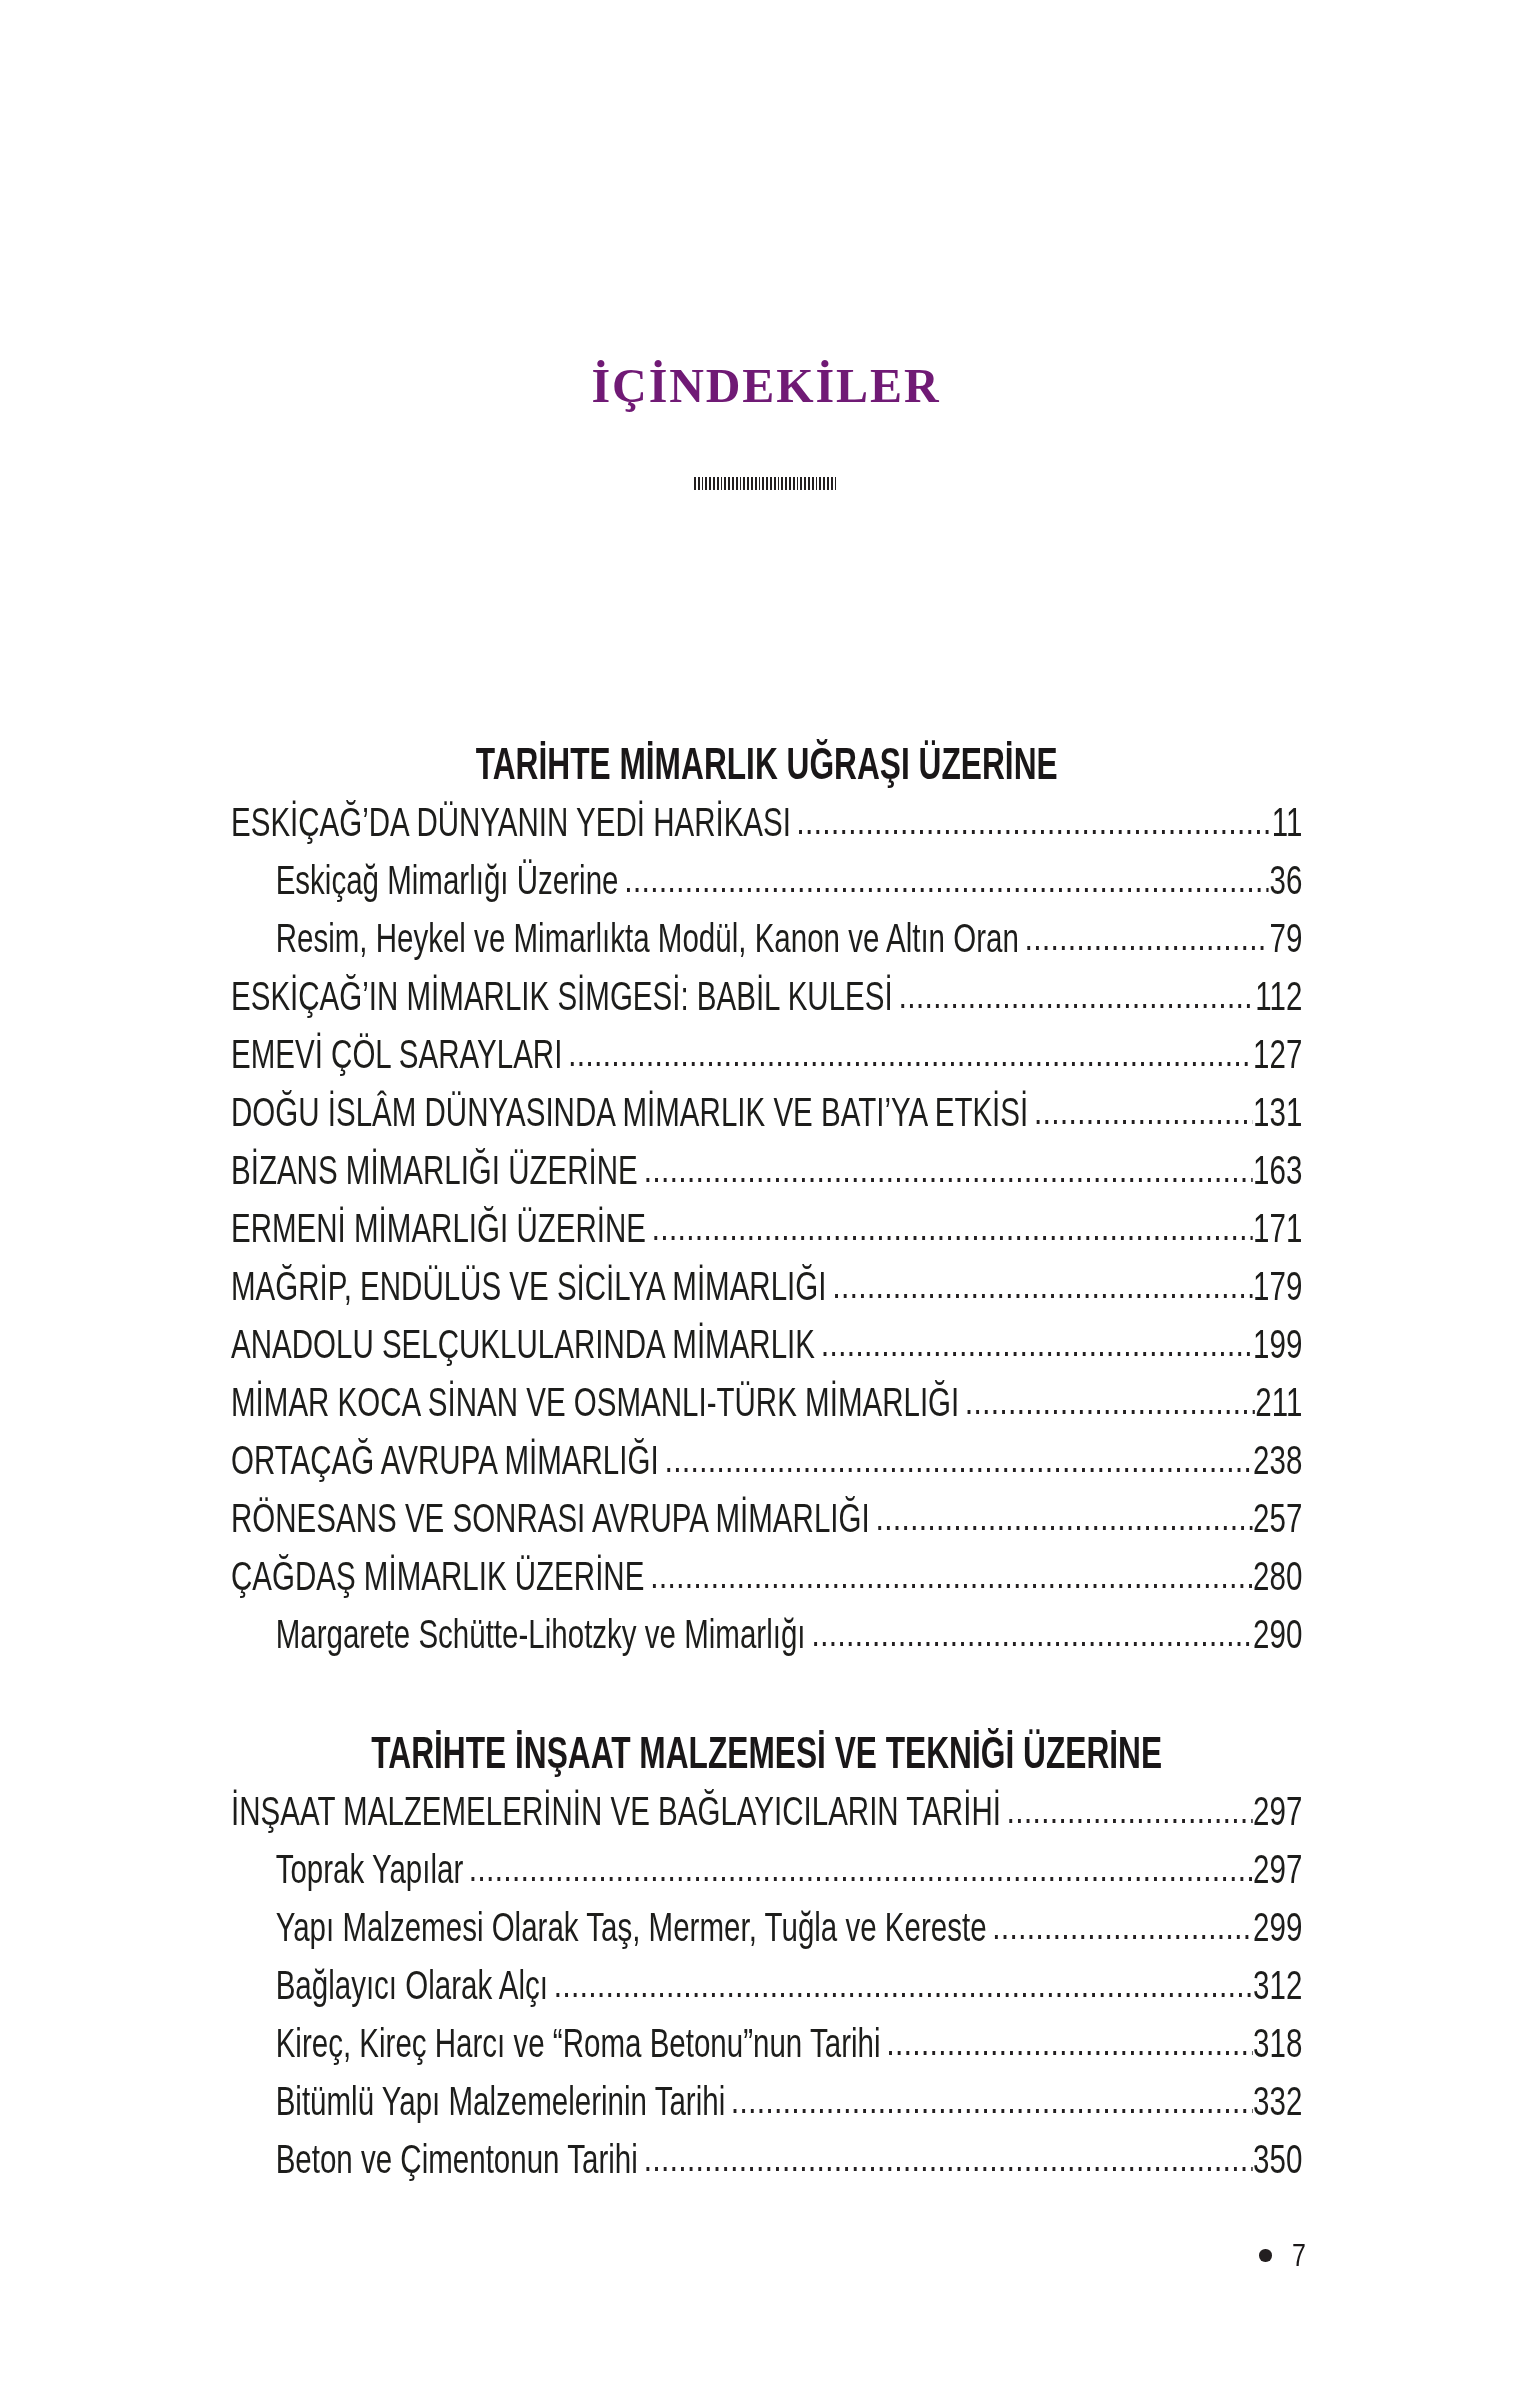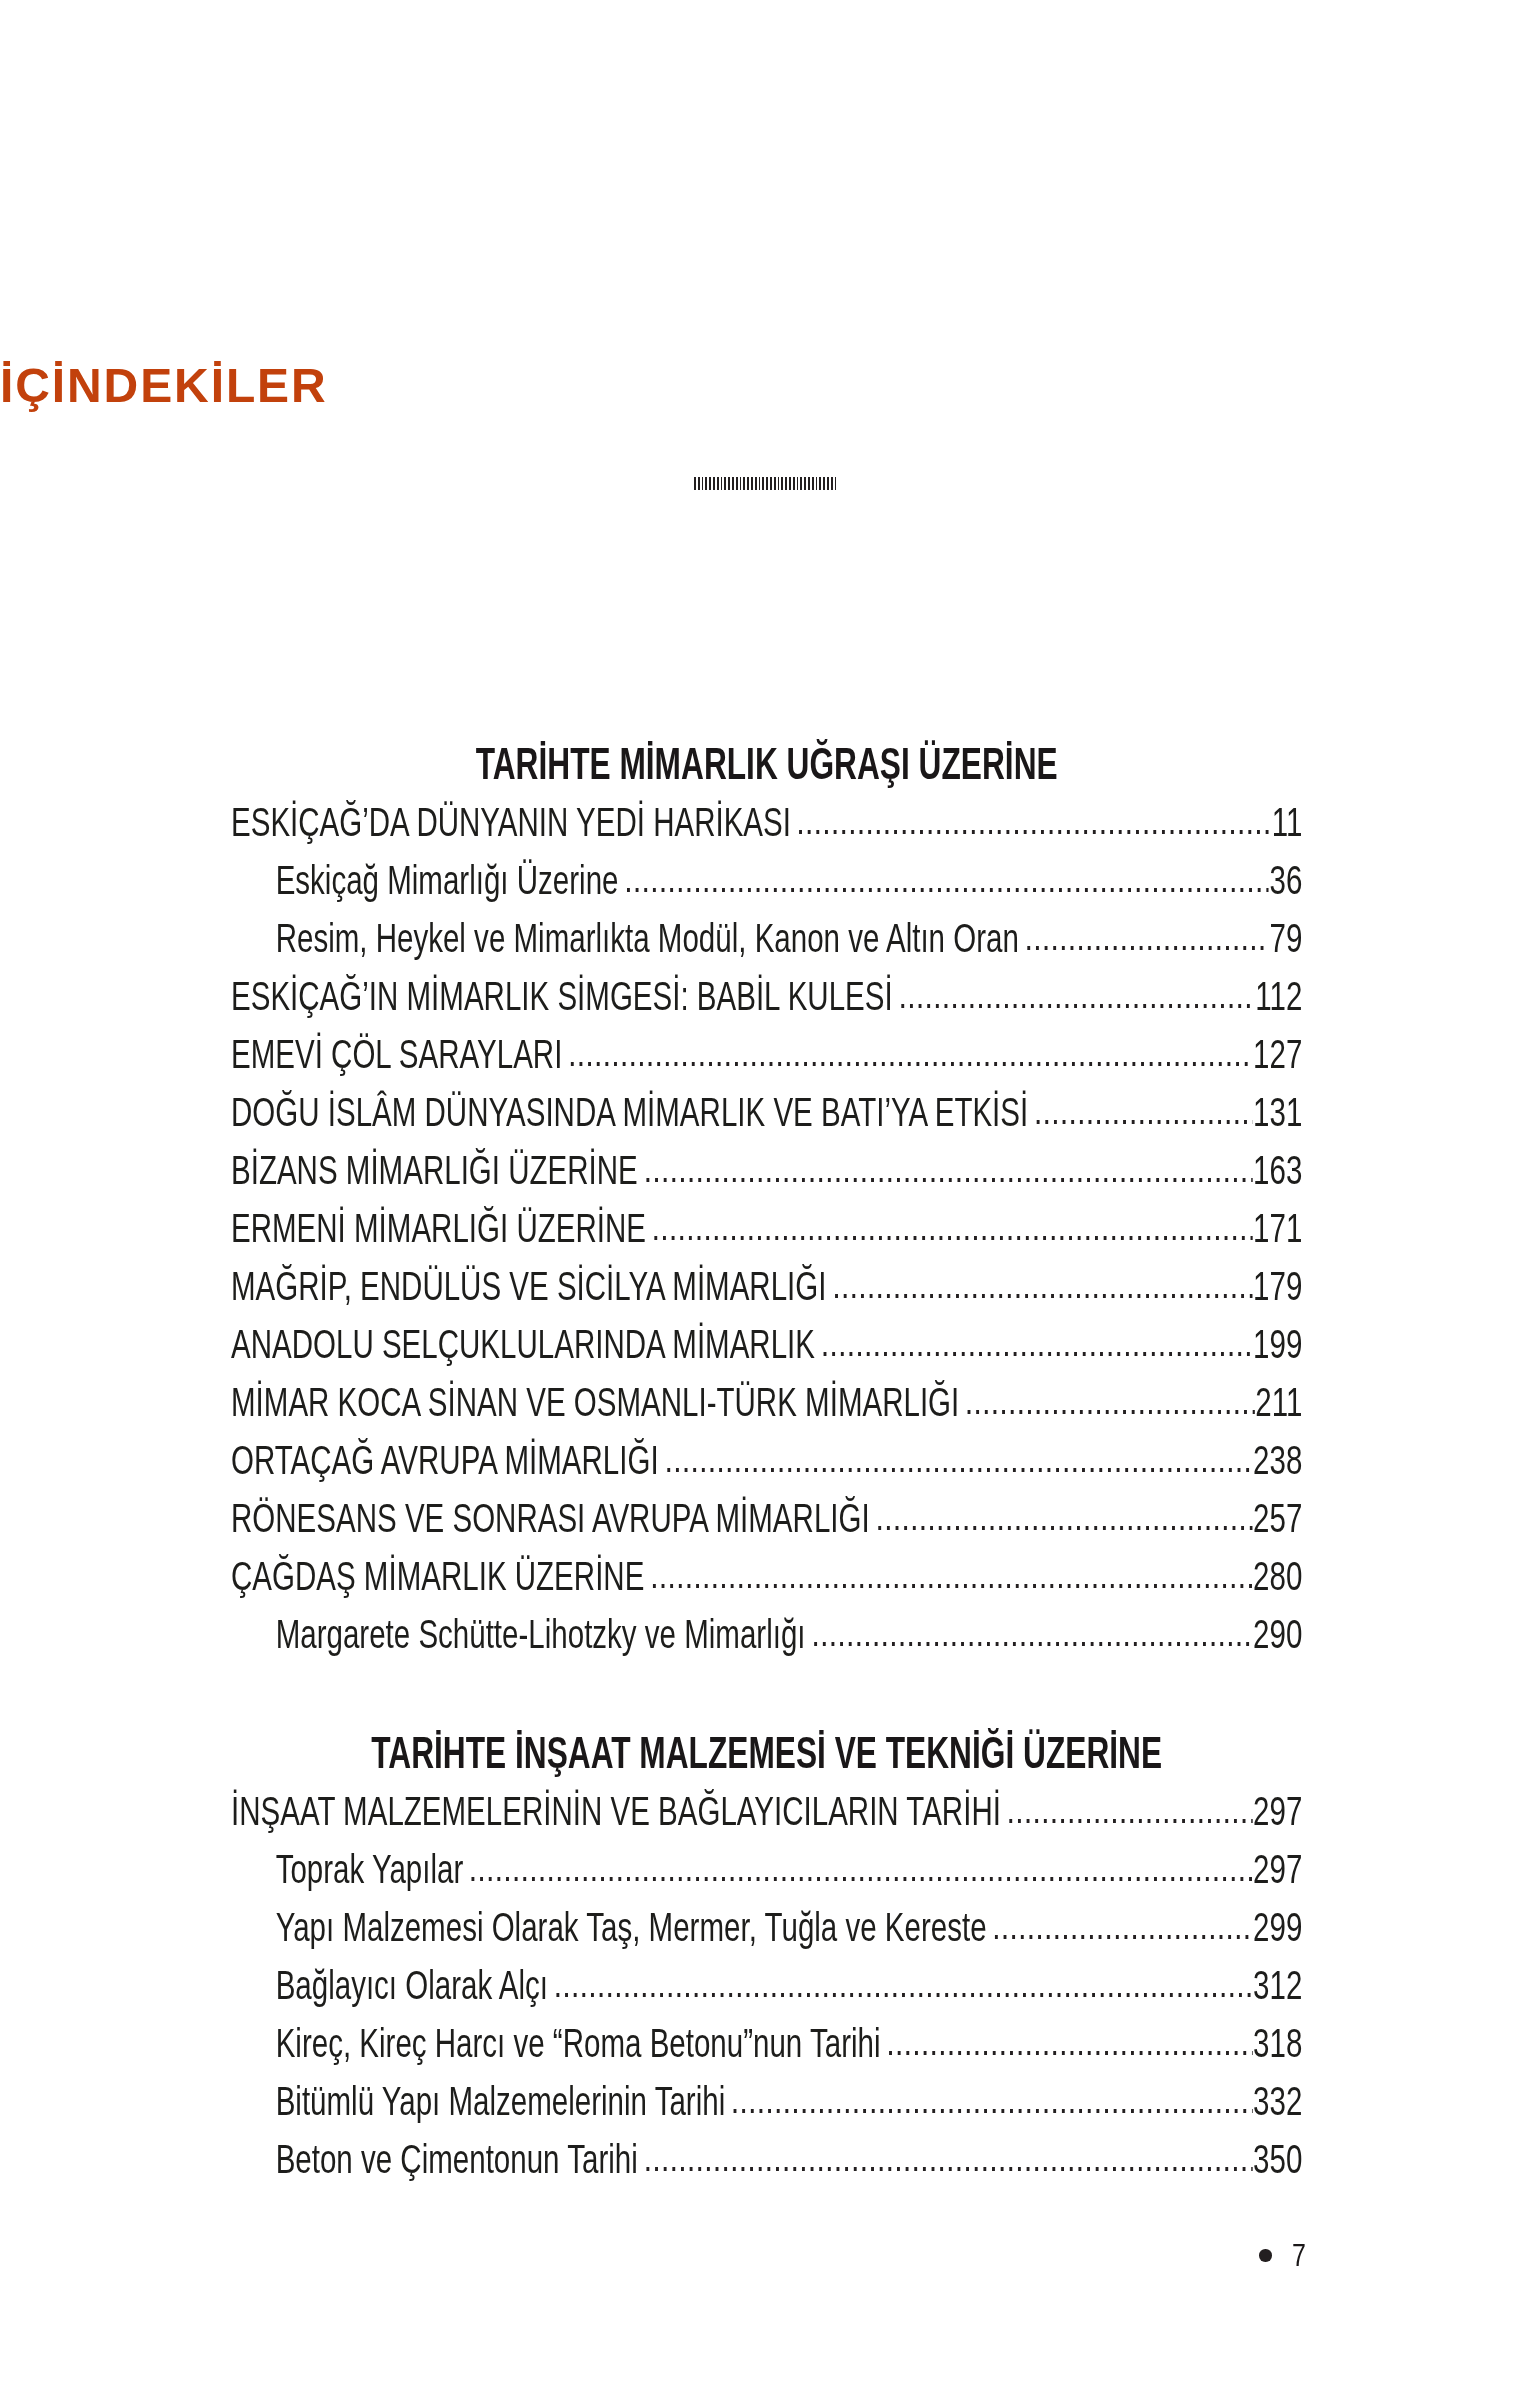--- a/index.html
+++ b/index.html
@@ -12,26 +12,27 @@
     font-family: "Liberation Sans", "DejaVu Sans", sans-serif;
     color: #1d1d1b;
   }
 
   
   .page-title {
     position: absolute;
     top: 357px;
     left: 0;
     width: 100%;
-    font-family: Liberation Sans, sans-serif;
+    text-align: center;
+    font-family: Liberation Serif, serif;
     font-size: 48px;
     font-weight: 700;
     letter-spacing: 1.9px;
     line-height: 58px;
-    color: #c2410c;
+    color: #701a75;
   }
 
   
   .title-divider {
     position: absolute;
     top: 477px;
     left: 50%;
     transform: translateX(-50%);
     width: 144px;
     height: 12.5px;

